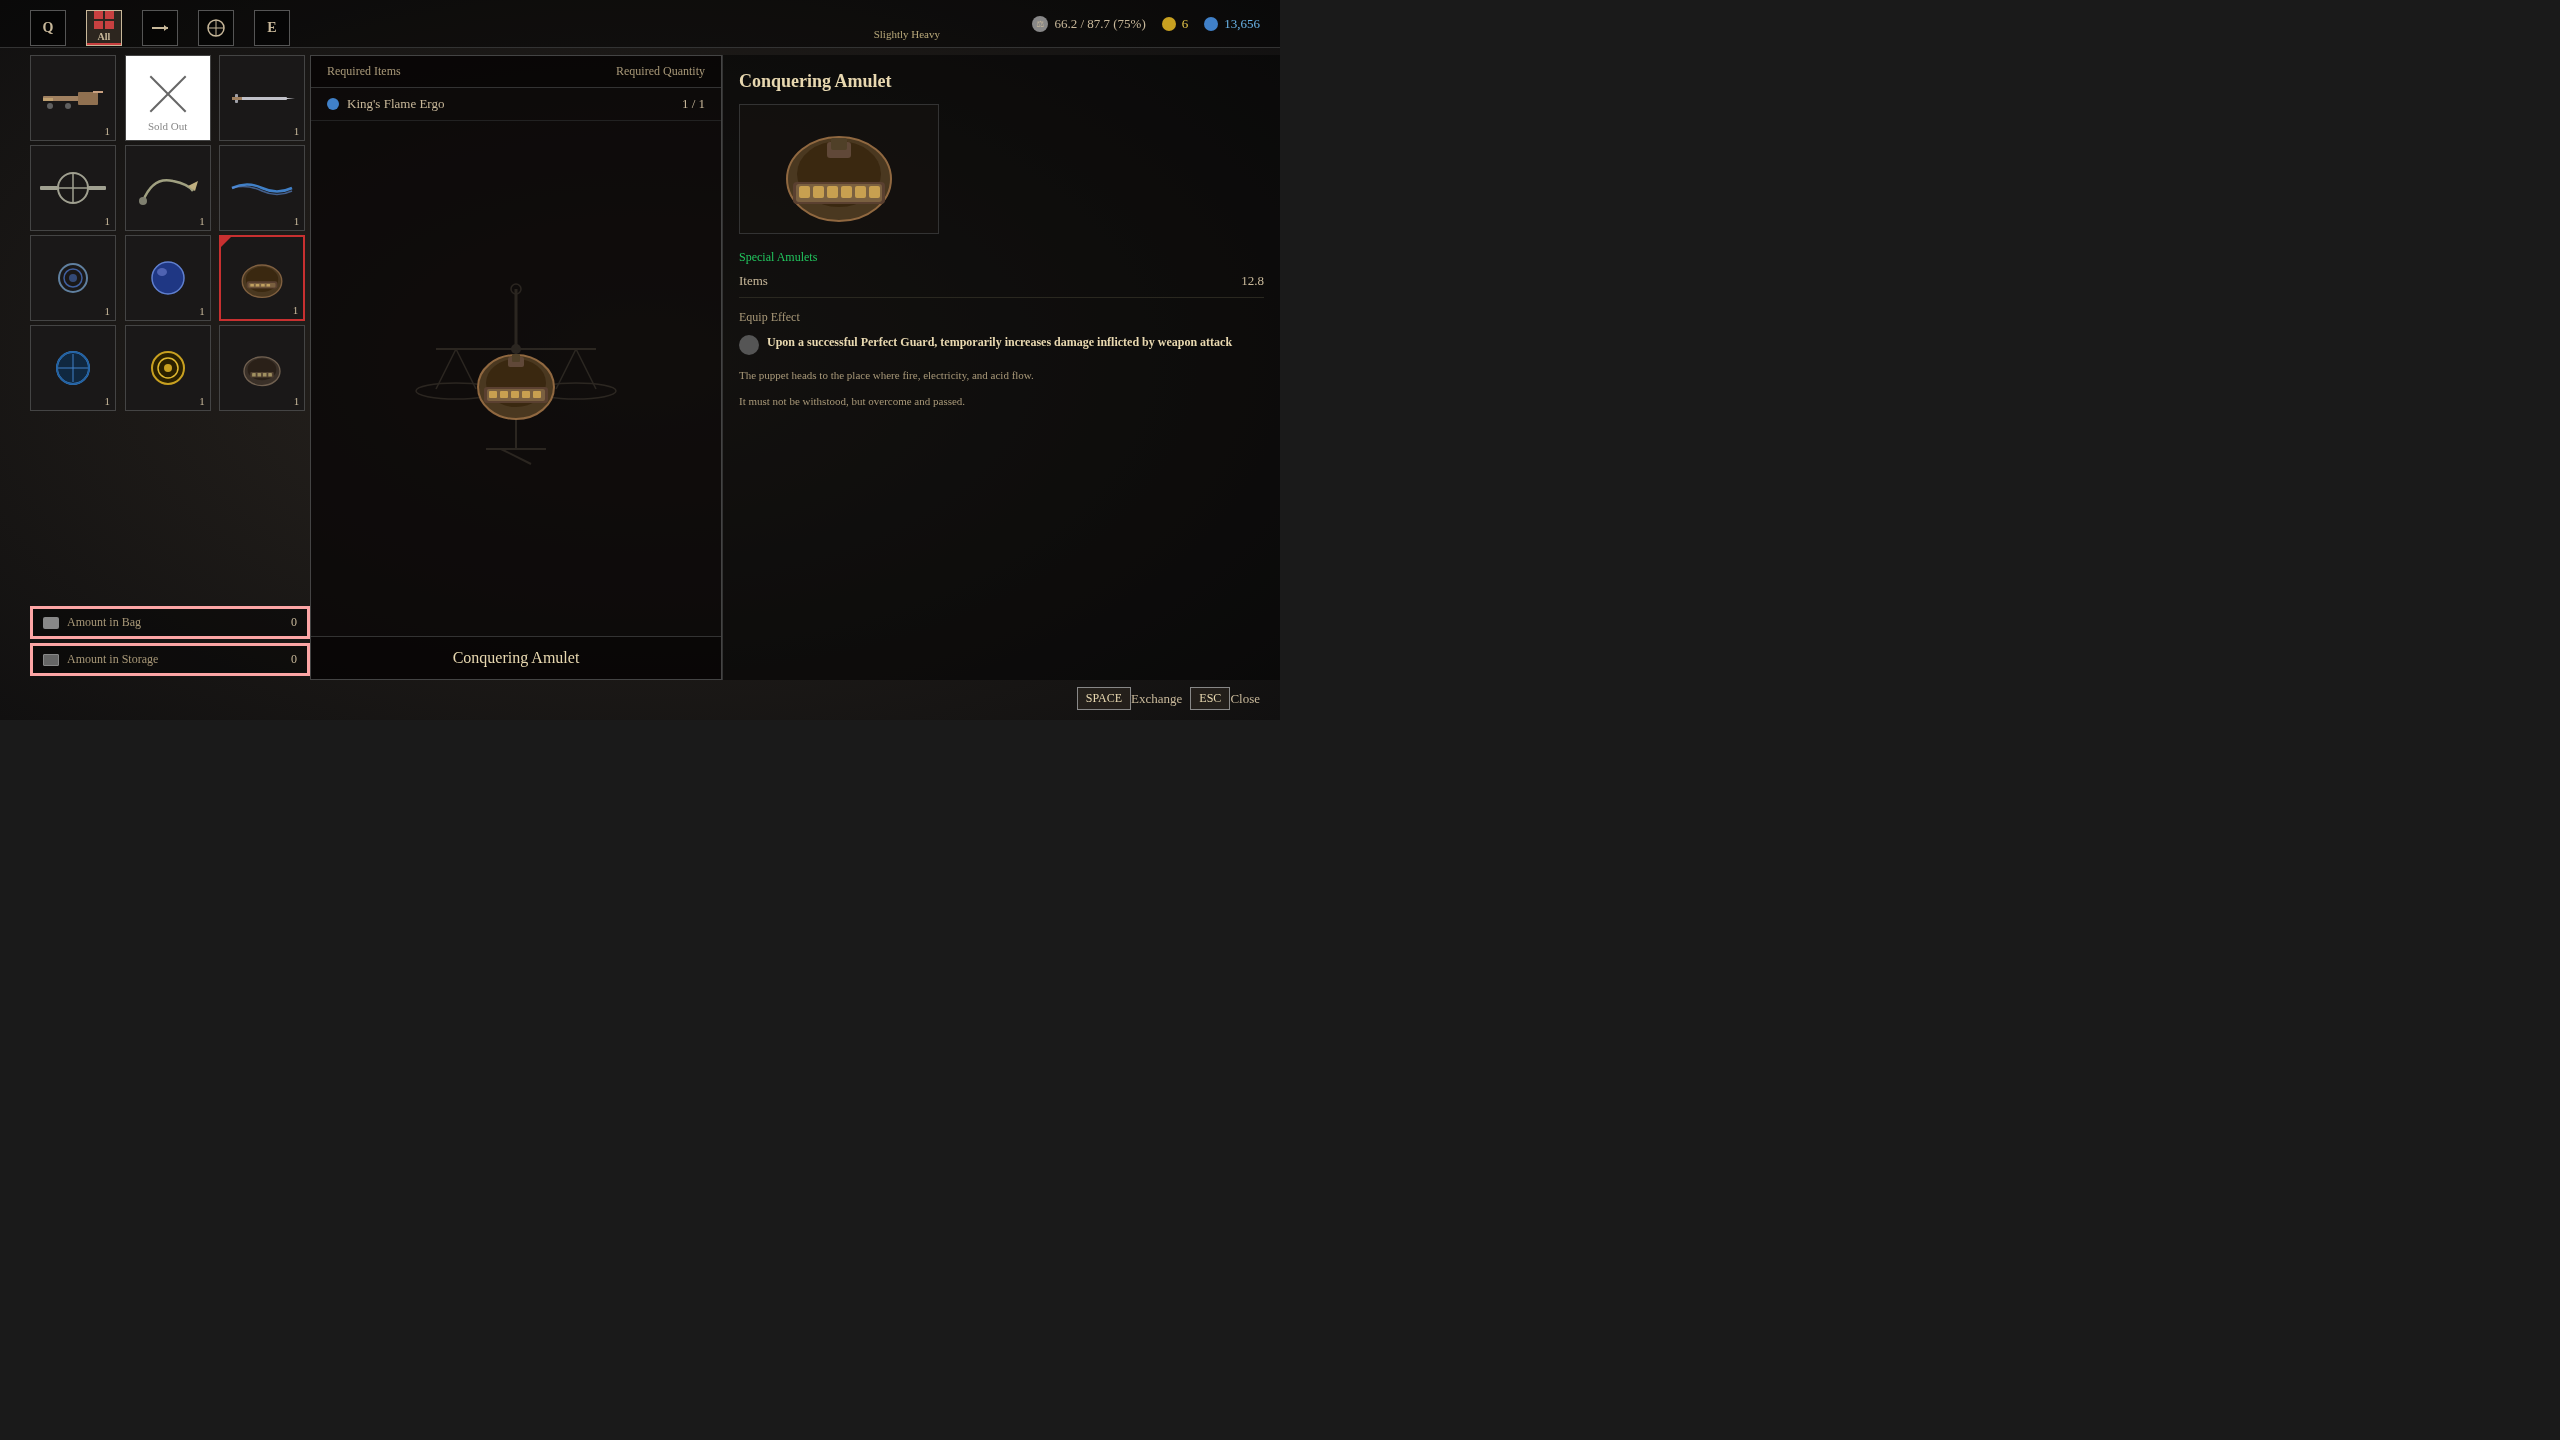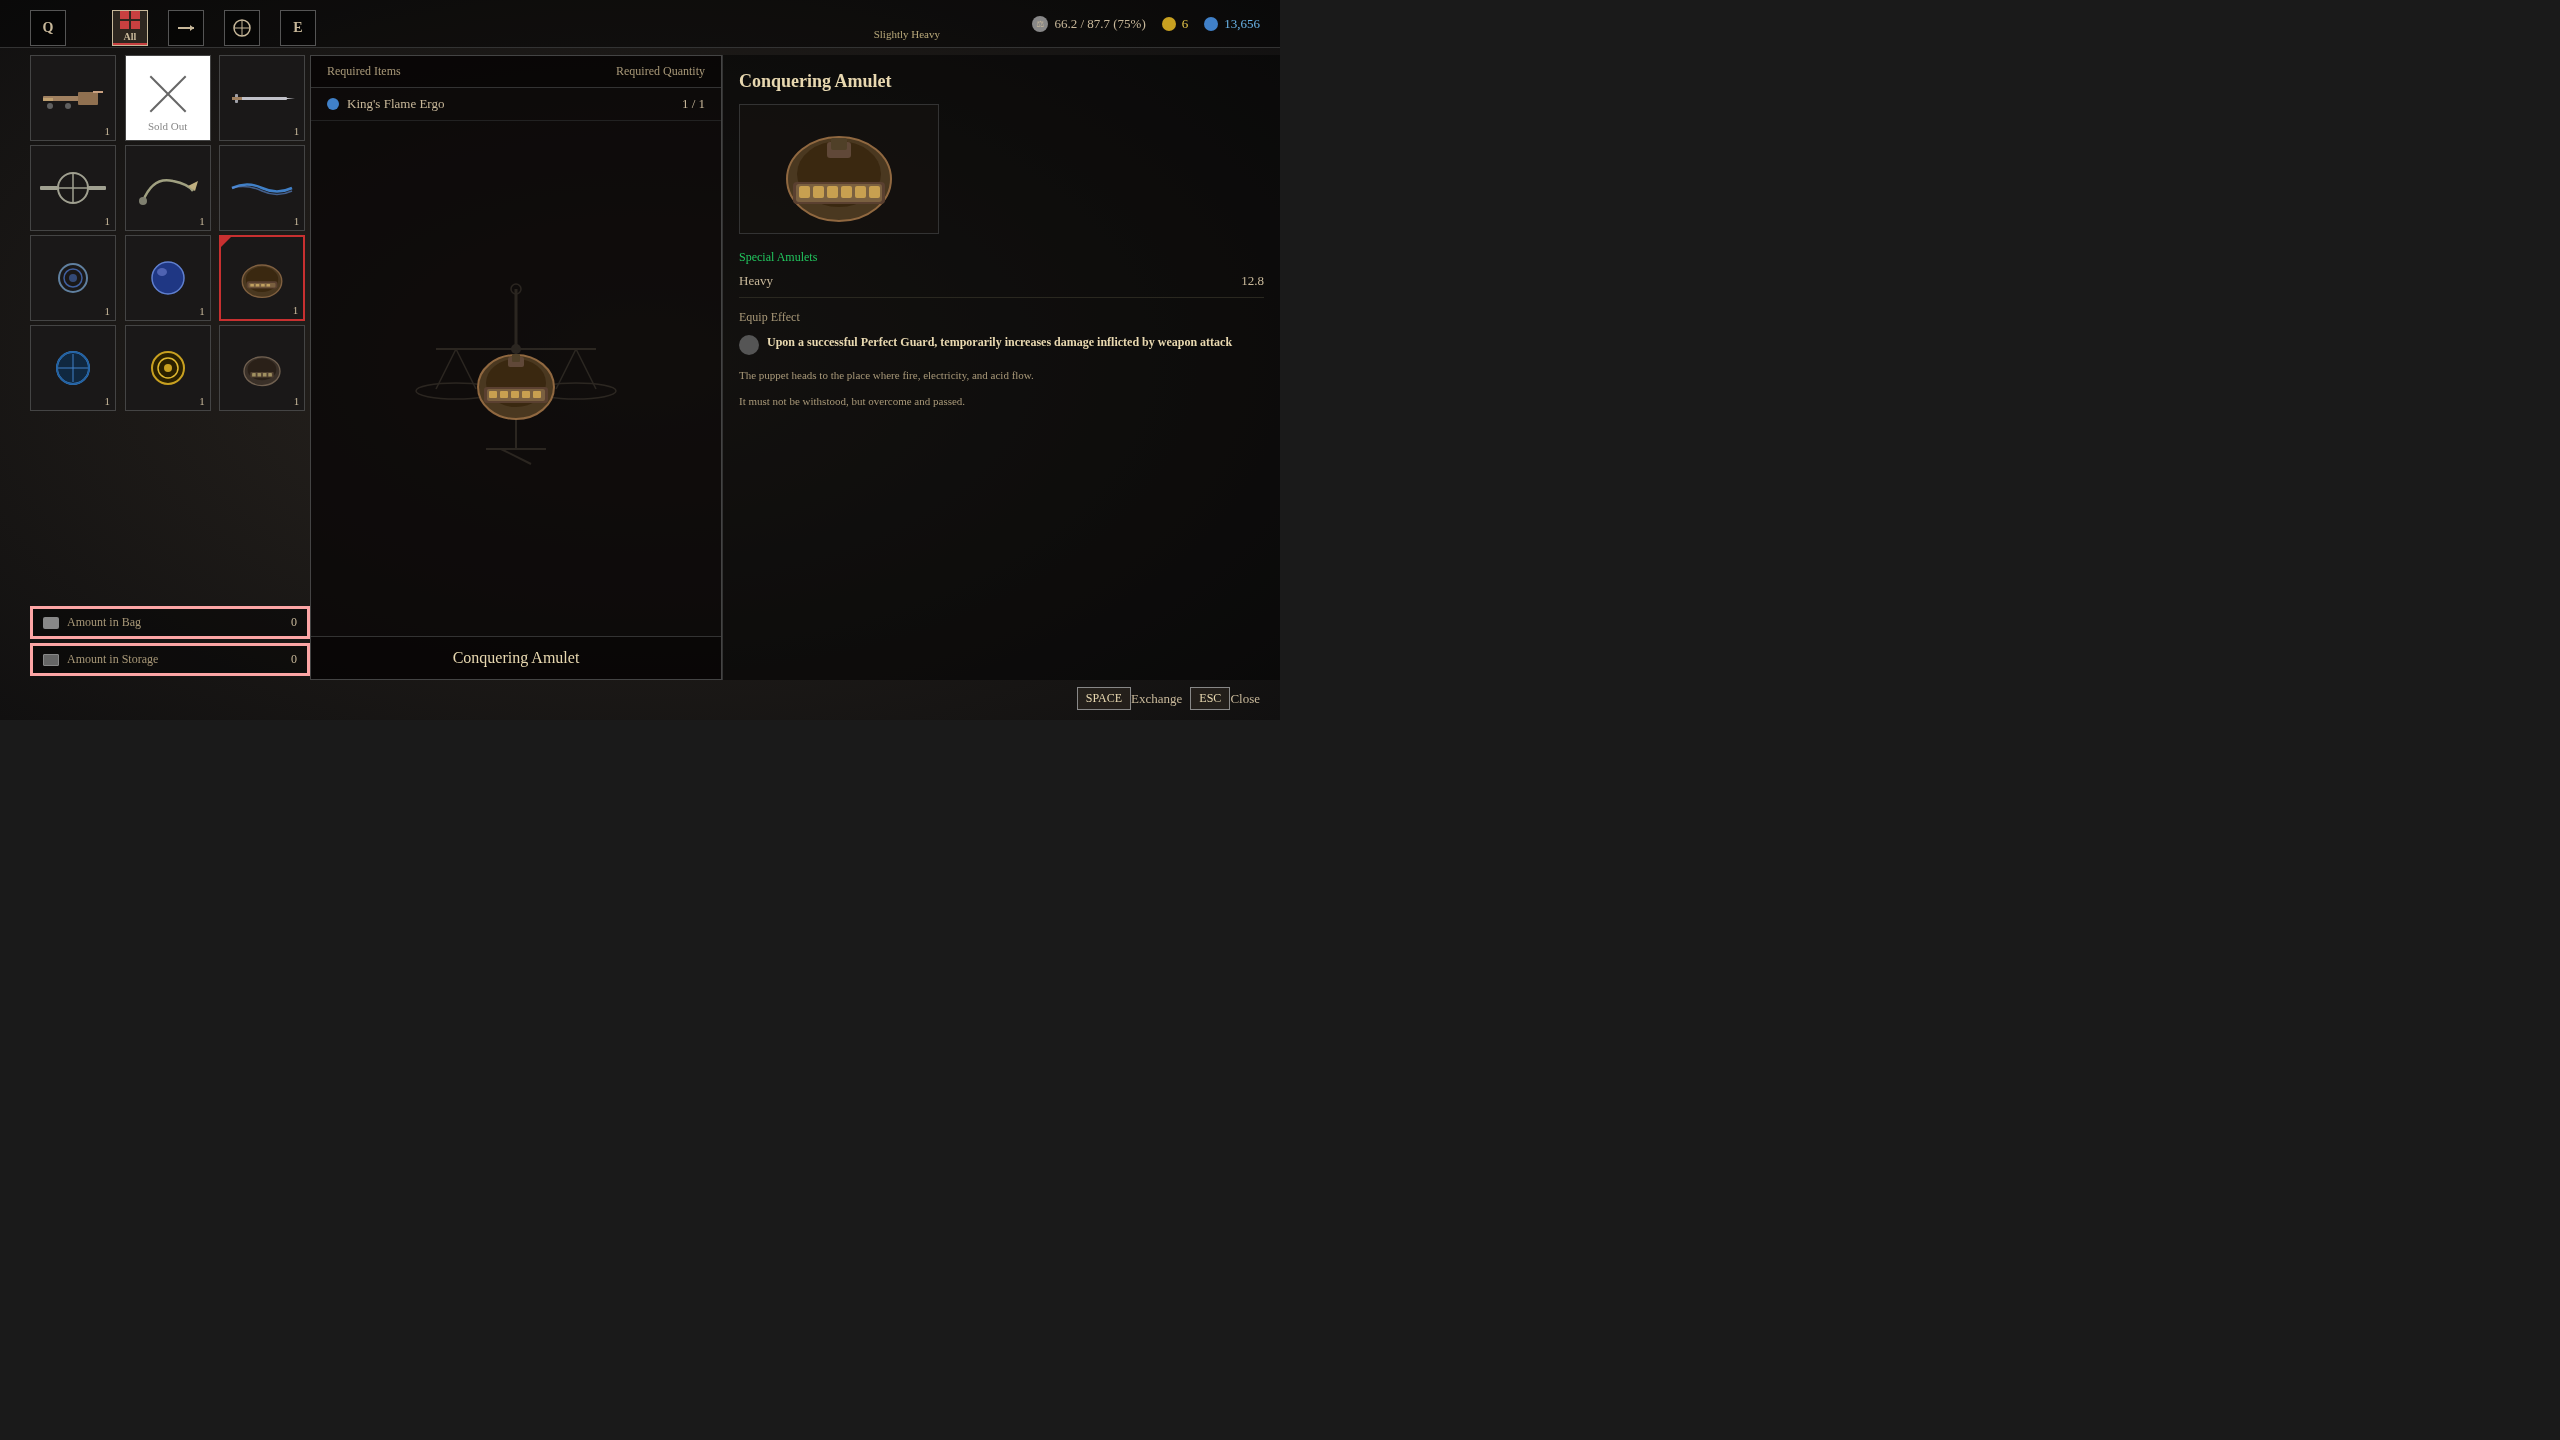--- a/index.html
+++ b/index.html
@@ -118,21 +118,20 @@
       justify-content: center;
       cursor: pointer;
       color: #c8b89a;
       font-size: 14px;
       font-weight: bold;
     }
 
     .tab-btn.active {
       border-color: #c8b89a;
       background: rgba(60,50,40,0.7);
-      margin-left: 26px;
     }
 
     .tab-all {
       display: flex;
       flex-direction: column;
       align-items: center;
     }
 
     .tab-all .grid-icon {
       display: grid;
@@ -728,21 +727,21 @@
           <rect x="110" y="72" width="11" height="12" fill="#c8a050" rx="2"></rect>
 
           <rect x="68" y="28" width="24" height="16" fill="#604838" rx="3"></rect>
           <rect x="72" y="24" width="16" height="12" fill="#504028" rx="2"></rect>
         </svg>
       </div>
 
       <div class="detail-category">Special Amulets</div>
 
       <div class="detail-stat-row">
-        <span>Heavy</span>
+        <span>Items</span>
         <span>12.8</span>
       </div>
 
       <div class="detail-section-title">Equip Effect</div>
 
       <div class="equip-effect">
         <div class="equip-icon"></div>
         <div class="equip-text">Upon a successful Perfect Guard, temporarily increases damage inflicted by weapon attack</div>
       </div>
 

